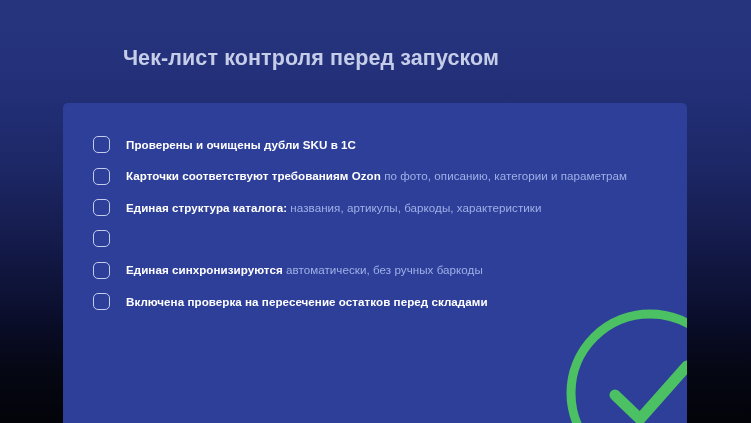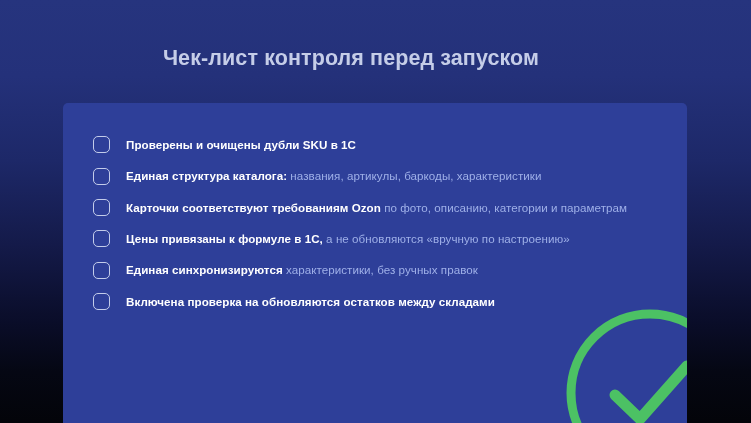--- a/index.html
+++ b/index.html
@@ -29,21 +29,20 @@
     position: absolute;
     top: 46px;
     left: 0;
     width: 622px;
     text-align: center;
     font-size: 21.5px;
     font-weight: 700;
     letter-spacing: 0.1px;
     color: #c5cde8;
     white-space: nowrap;
-    margin-left: 40px;
   }
 
   
   #card {
     position: absolute;
     left: 63px;
     top: 103px;
     width: 624px;
     height: 325px;
     background: #2e3f99;
@@ -111,37 +110,36 @@
 
   <div id="card">
 
     <div id="list">
         <div class="row">
           <span class="checkbox"></span>
           <span class="label"><span class="strong">Проверены и очищены дубли SKU в 1С</span><span class="soft"></span></span>
         </div>
         <div class="row">
           <span class="checkbox"></span>
+          <span class="label"><span class="strong">Карточки соответствуют требованиям Ozon</span><span class="soft"> по фото, описанию, категории и параметрам</span></span>
+        </div>
+        <div class="row">
+          <span class="checkbox"></span>
           <span class="label"><span class="strong">Единая структура каталога:</span><span class="soft"> названия, артикулы, баркоды, характеристики</span></span>
         </div>
         <div class="row">
           <span class="checkbox"></span>
-          <span class="label"><span class="strong">Карточки соответствуют требованиям Ozon</span><span class="soft"> по фото, описанию, категории и параметрам</span></span>
         </div>
         <div class="row">
           <span class="checkbox"></span>
-          <span class="label"><span class="strong">Цены привязаны к формуле в 1С,</span><span class="soft"> а не обновляются «вручную по настроению»</span></span>
+          <span class="label"><span class="strong">Единая синхронизируются</span><span class="soft"> автоматически, без ручных баркоды</span></span>
         </div>
         <div class="row">
           <span class="checkbox"></span>
-          <span class="label"><span class="strong">Единая синхронизируются</span><span class="soft"> характеристики, без ручных правок</span></span>
-        </div>
-        <div class="row">
-          <span class="checkbox"></span>
-          <span class="label"><span class="strong">Включена проверка на обновляются остатков между складами</span><span class="soft"></span></span>
+          <span class="label"><span class="strong">Включена проверка на пересечение остатков перед складами</span><span class="soft"></span></span>
         </div>
       </div>
 
     <div id="check-badge">
       <svg viewBox="0 0 178 178" xmlns="http://www.w3.org/2000/svg">
         <circle cx="89" cy="89" r="79" fill="none" stroke="#4cc164" stroke-width="9"></circle>
         <path d="M54 91 L79 115 L126 62" fill="none" stroke="#4cc164" stroke-width="11" stroke-linecap="round" stroke-linejoin="round"></path>
       </svg>
     </div>
 

